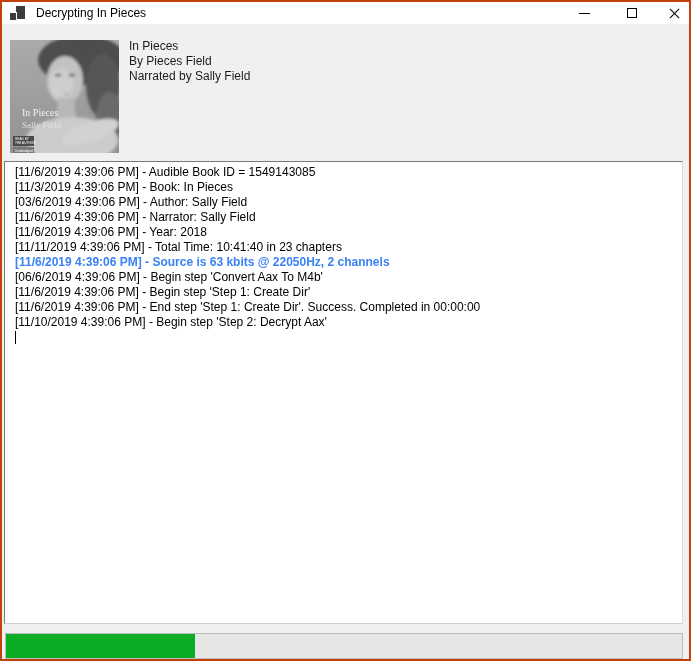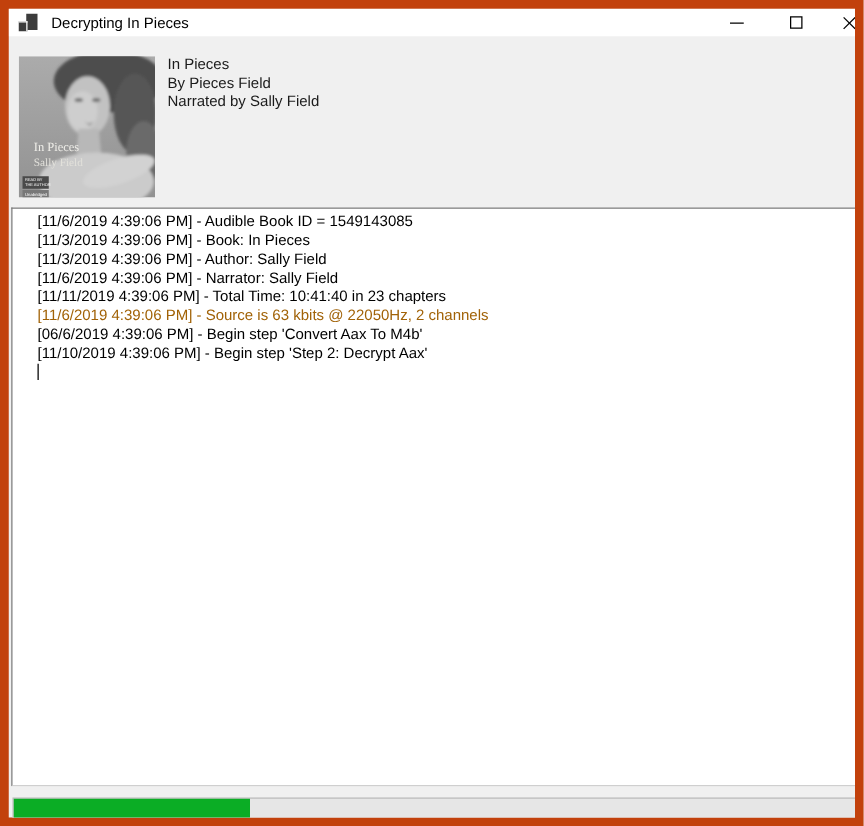--- a/index.html
+++ b/index.html
@@ -1,20 +1,20 @@
 <!DOCTYPE html>
 <html><head>
 <meta charset="utf-8">
 <style>
   * { margin:0; padding:0; box-sizing:border-box; }
   html,body { background:#e8e8e8; font-family:"Liberation Sans", sans-serif; }
   .window {
     position:relative; width:691px; height:661px;
     background:#f0f0f0; overflow:hidden;
-    border:7px solid #c2410c;
+    border:2px solid #c2410c;
   }
   
   .titlebar {
     position:absolute; left:0; top:0; width:100%; height:22px;
     background:#ffffff; display:flex; align-items:center;
   }
   .app-icon { position:absolute; left:8px; top:4px; width:16px; height:14px; }
   .app-icon .blk-a { position:absolute; right:1px; top:0; width:9px; height:13px; background:#3c3c3c; }
   .app-icon .blk-b { position:absolute; left:0; bottom:0; width:7px; height:8px; background:#3c3c3c; border-right:1px solid #fff; border-top:1px solid #fff; }
   .title-text { position:absolute; left:34px; top:4px; font-size:12px; color:#000; white-space:nowrap; }
@@ -32,21 +32,21 @@
   .glyph-close:after  { transform:rotate(-45deg); }
   
   .cover { position:absolute; left:8px; top:38px; width:109px; height:113px; }
   .book-meta { position:absolute; left:127px; top:37px; font-size:12px; line-height:15px; color:#1b1b1b; }
   
   .logbox {
     position:absolute; left:2px; top:159px; width:679px; height:463px;
     background:#ffffff;
     border-top:1px solid #7a7a7a; border-left:1px solid #7a7a7a;
     border-right:1px solid #dcdcdc; border-bottom:1px solid #cfcfcf;
-    padding:3px 2px 0 20px;
+    padding:3px 2px 0 10px;
     font-size:12px; line-height:15px; color:#000;
     cursor:text; overflow:hidden;
   }
   .log-line { white-space:nowrap; }
   .caret { display:block; width:1px; height:13px; margin-top:1px; background:#000; }
   
   .progressbar {
     position:absolute; left:3px; top:631px; width:678px; height:26px;
     background:#e6e6e6; border:1px solid #bcbcbc;
   }
@@ -111,25 +111,28 @@
 
   <div class="book-meta">
     <div>In Pieces</div>
     <div>By Pieces Field</div>
     <div>Narrated by Sally Field</div>
   </div>
 
   <div class="logbox">
     <div class="log-line">[11/6/2019 4:39:06 PM] - Audible Book ID = 1549143085</div>
       <div class="log-line">[11/3/2019 4:39:06 PM] - Book: In Pieces</div>
-      <div class="log-line">[11/3/2019 4:39:06 PM] - Author: Sally Field</div>
+      <div class="log-line">[03/6/2019 4:39:06 PM] - Author: Sally Field</div>
       <div class="log-line">[11/6/2019 4:39:06 PM] - Narrator: Sally Field</div>
+      <div class="log-line">[11/6/2019 4:39:06 PM] - Year: 2018</div>
       <div class="log-line">[11/11/2019 4:39:06 PM] - Total Time: 10:41:40 in 23 chapters</div>
-      <div class="log-line" style="color: #a16207;">[11/6/2019 4:39:06 PM] - Source is 63 kbits @ 22050Hz, 2 channels</div>
+      <div class="log-line" style="color: #3b82f6; font-weight: bold;">[11/6/2019 4:39:06 PM] - Source is 63 kbits @ 22050Hz, 2 channels</div>
       <div class="log-line">[06/6/2019 4:39:06 PM] - Begin step 'Convert Aax To M4b'</div>
+      <div class="log-line">[11/6/2019 4:39:06 PM] - Begin step 'Step 1: Create Dir'</div>
+      <div class="log-line">[11/6/2019 4:39:06 PM] - End step 'Step 1: Create Dir'. Success. Completed in 00:00:00</div>
       <div class="log-line">[11/10/2019 4:39:06 PM] - Begin step 'Step 2: Decrypt Aax'</div>
       <span class="caret"></span>
   </div>
 
   <div class="progressbar">
     <div class="progress-fill" style="width: 28%; background: rgb(11, 173, 37);"></div>
   </div>
 
 </div>
 

